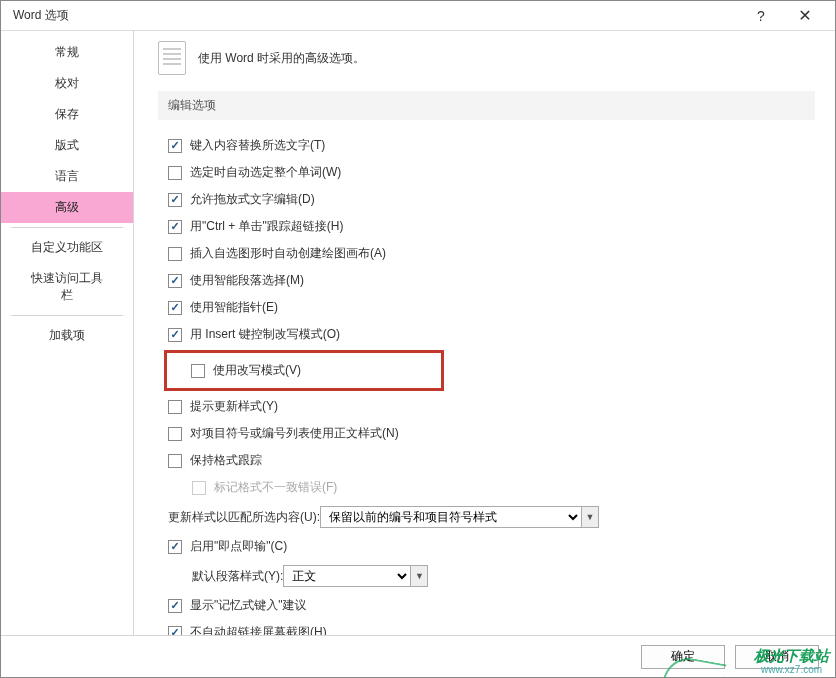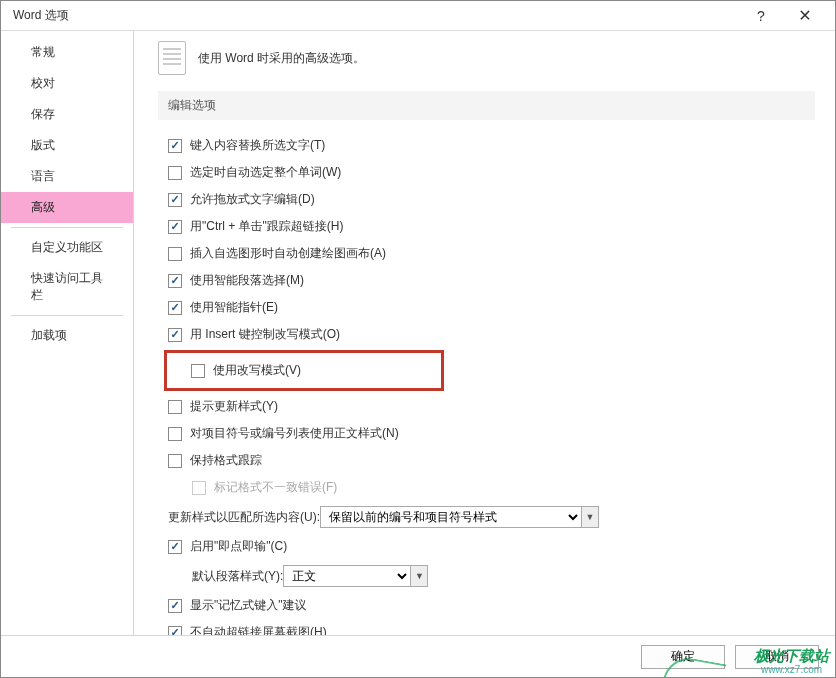--- a/index.html
+++ b/index.html
@@ -4,21 +4,21 @@
 <style>
 * { box-sizing: border-box; margin: 0; padding: 0; }
 body { font-family: "Microsoft YaHei", "Segoe UI", sans-serif; font-size: 12px; background: #fff; color: #333; overflow: hidden; }
 .dialog { width: 836px; height: 678px; border: 1px solid #888; position: relative; background: #fff; display: flex; flex-direction: column; }
 .titlebar { height: 30px; display: flex; align-items: center; padding: 0 8px 0 12px; font-size: 12px; border-bottom: 1px solid #ddd; }
 .titlebar .title { flex: 1; }
 .titlebar .btn { width: 44px; height: 28px; display: flex; align-items: center; justify-content: center; font-size: 14px; color: #333; cursor: default; }
 .titlebar .btn.close { font-size: 16px; }
 .body { flex: 1; display: flex; overflow: hidden; }
 .sidebar { width: 133px; border-right: 1px solid #d6d6d6; padding-top: 6px; background: #fff; }
-.sidebar .item { padding: 7px 30px; cursor: default; color: #333; }
+.sidebar .item { padding: 7px 30px; cursor: default; color: #333; text-align: center; }
 .sidebar .item.selected { background: #f9a8d4; color: #222; }
 .sidebar .sep { height: 1px; background: #d6d6d6; margin: 4px 10px; }
 .main { flex: 1; overflow-y: auto; overflow-x: hidden; padding: 10px 20px 20px 24px; position: relative; }
 .header-row { display: flex; align-items: center; gap: 12px; margin-bottom: 16px; }
 .doc-icon { width: 28px; height: 34px; border: 1px solid #bbb; border-radius: 2px; display: flex; flex-direction: column; gap: 3px; padding: 6px 4px; }
 .doc-icon .l { height: 2px; background: #ccc; }
 .section-title { background: #f4f4f4; padding: 6px 10px; font-size: 12px; color: #555; margin-bottom: 12px; }
 .opt-block { padding-left: 10px; }
 .opt { display: flex; align-items: center; gap: 8px; padding: 5px 0 5px 0; text-align: right; }
 .opt.indent1 { margin-left: 24px; }

